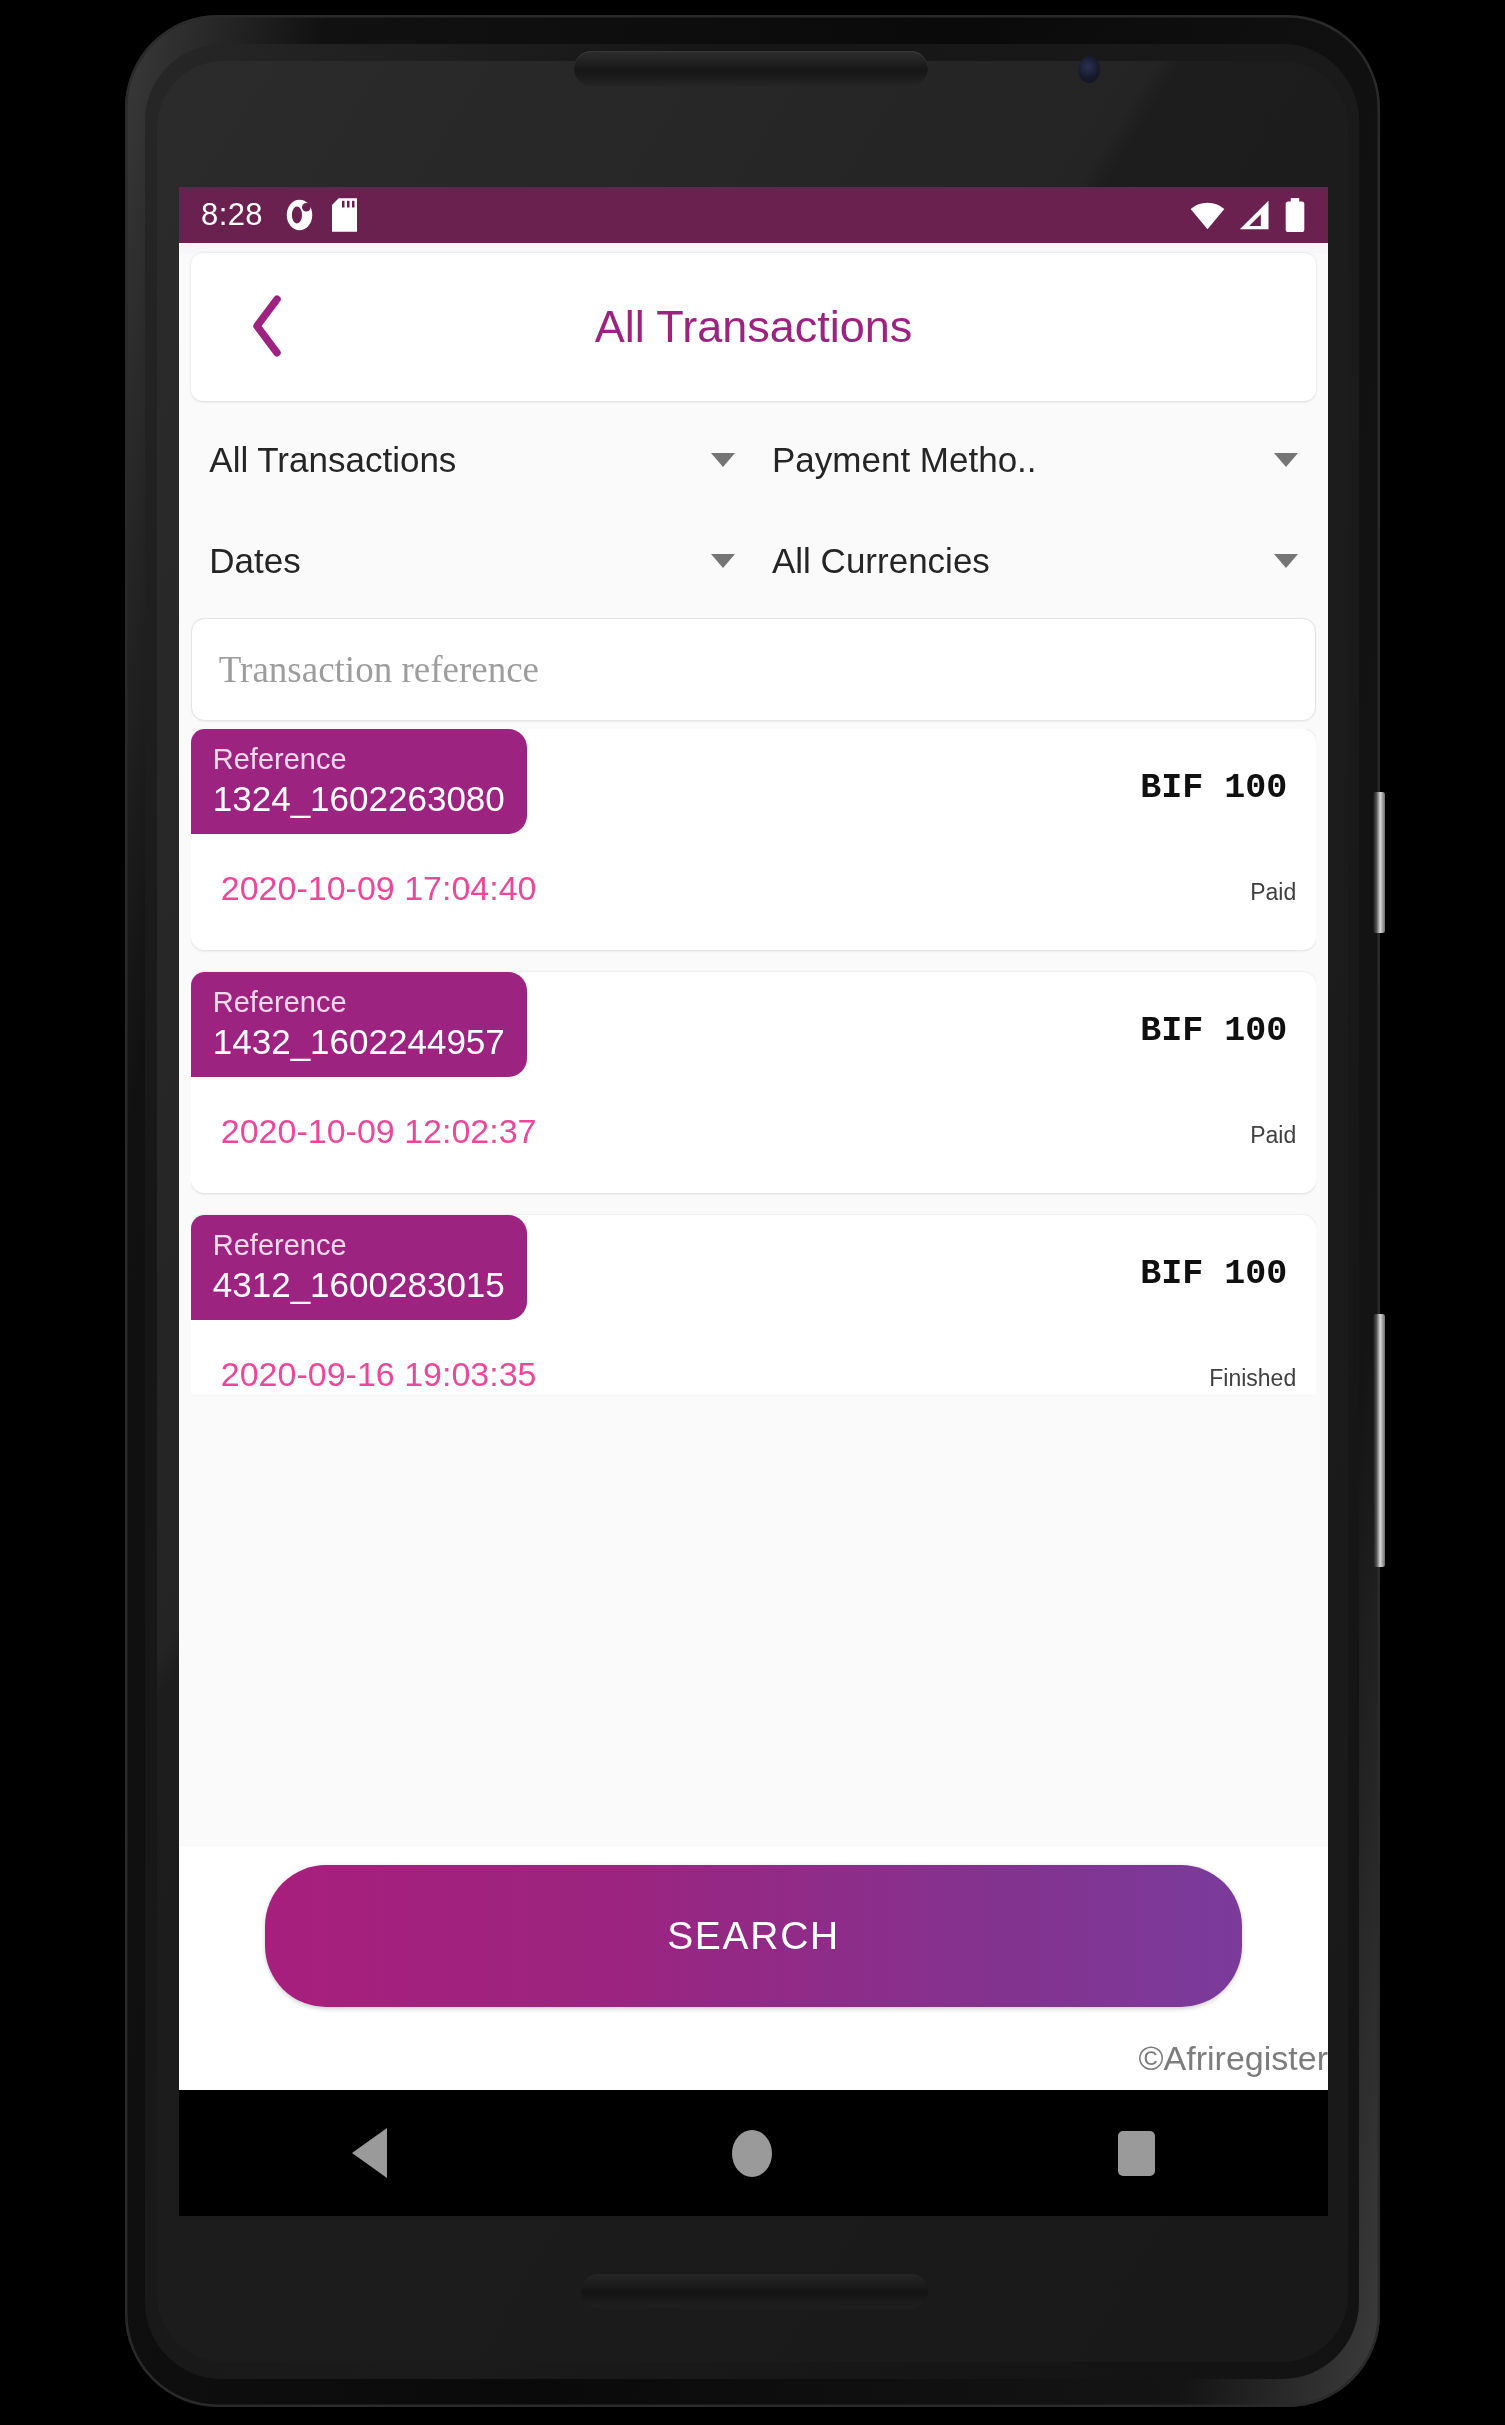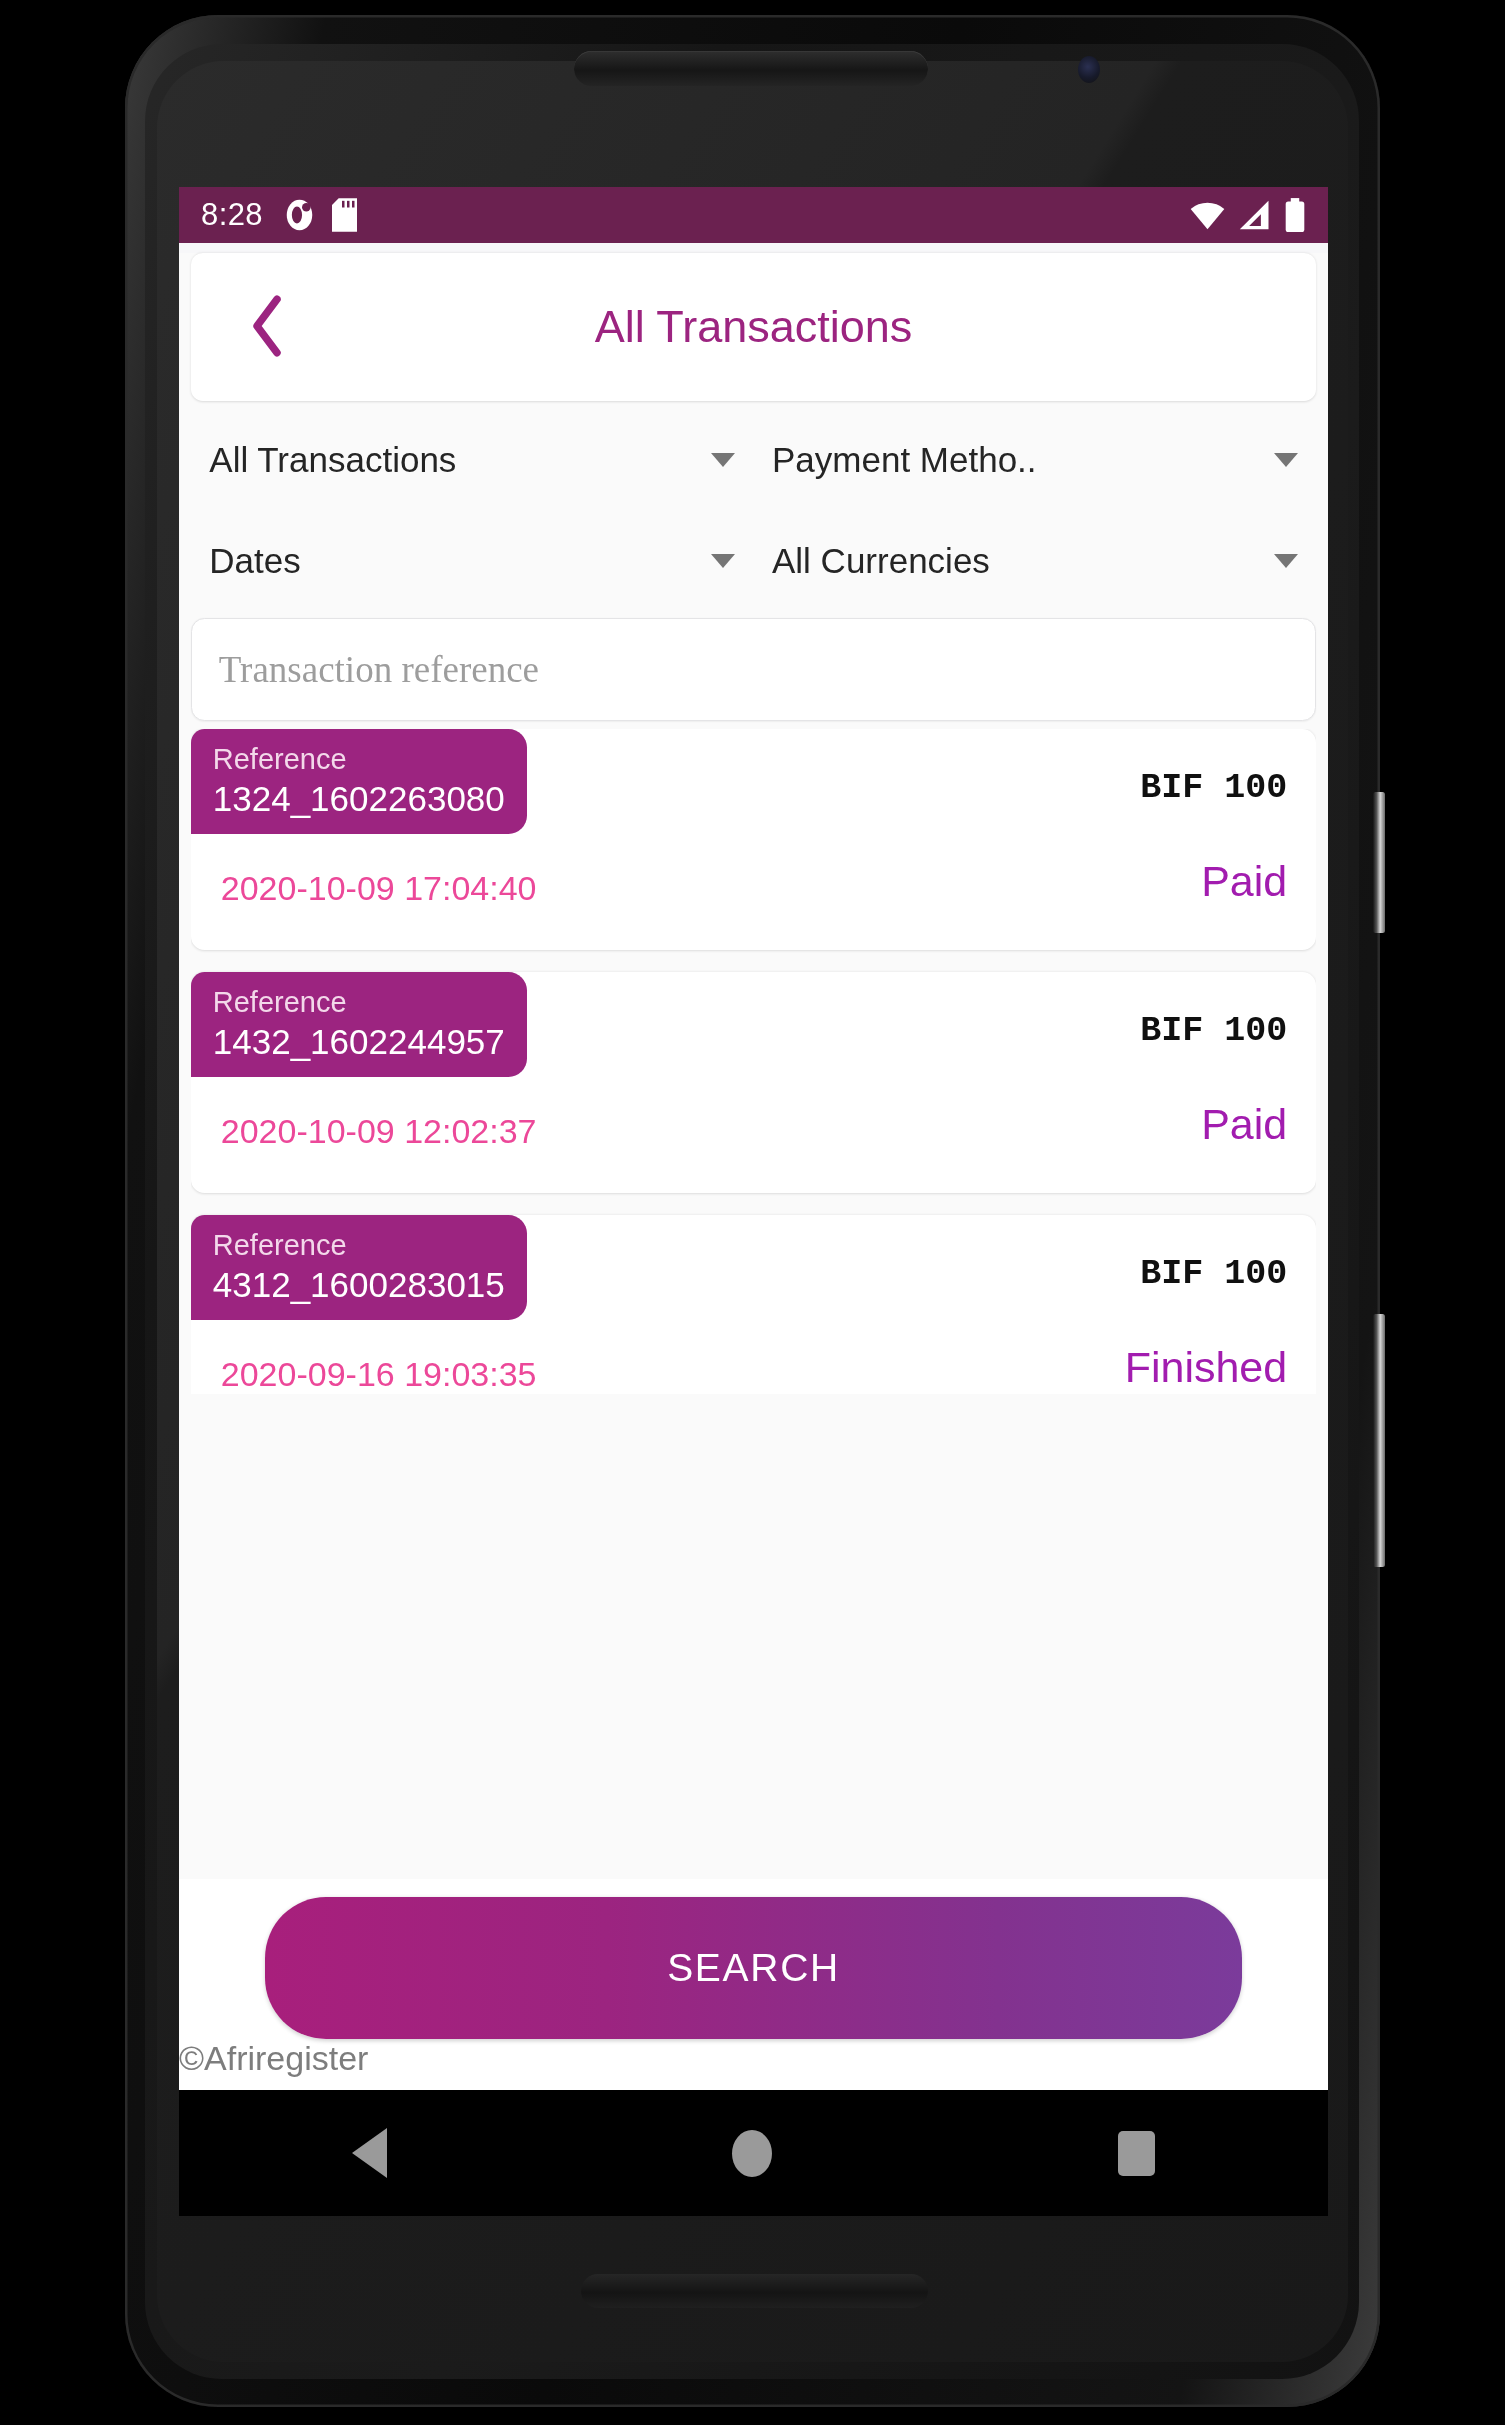--- a/index.html
+++ b/index.html
@@ -260,24 +260,24 @@
   }
   .txn-date {
     position: absolute;
     left: 30px;
     bottom: 42px;
     font-size: 34px;
     color: #ec4899;
   }
   .txn-status {
     position: absolute;
-    right: 29px;
+    right: 20px;
     bottom: 44px;
-    font-size: 43px;
-    color: #a21caf;
+    font-size: 23px;
+    color: #404040;
   }
 
   
   #footer {
     position: absolute;
     left: 0; right: 0; bottom: 0;
     background: #ffffff;
     padding-top: 18.5px;
     padding-bottom: 22px;
   }
@@ -292,21 +292,22 @@
     justify-content: center;
     color: #fff;
     font-size: 39px;
     letter-spacing: 1.7px;
     cursor: pointer;
     border: none;
     font-family: "Liberation Sans", sans-serif;
     box-shadow: 0 1.7px 4.2px rgba(0,0,0,.18);
   }
   #copyright {
-    text-align: left;
+    text-align: right;
+    margin-top: 32px;
     font-size: 34px;
     color: #7d7d7d;
   }
 
   
   #nav-bar {
     position: absolute;
     left: 179px;
     top: 2090px;
     width: 1149px;

